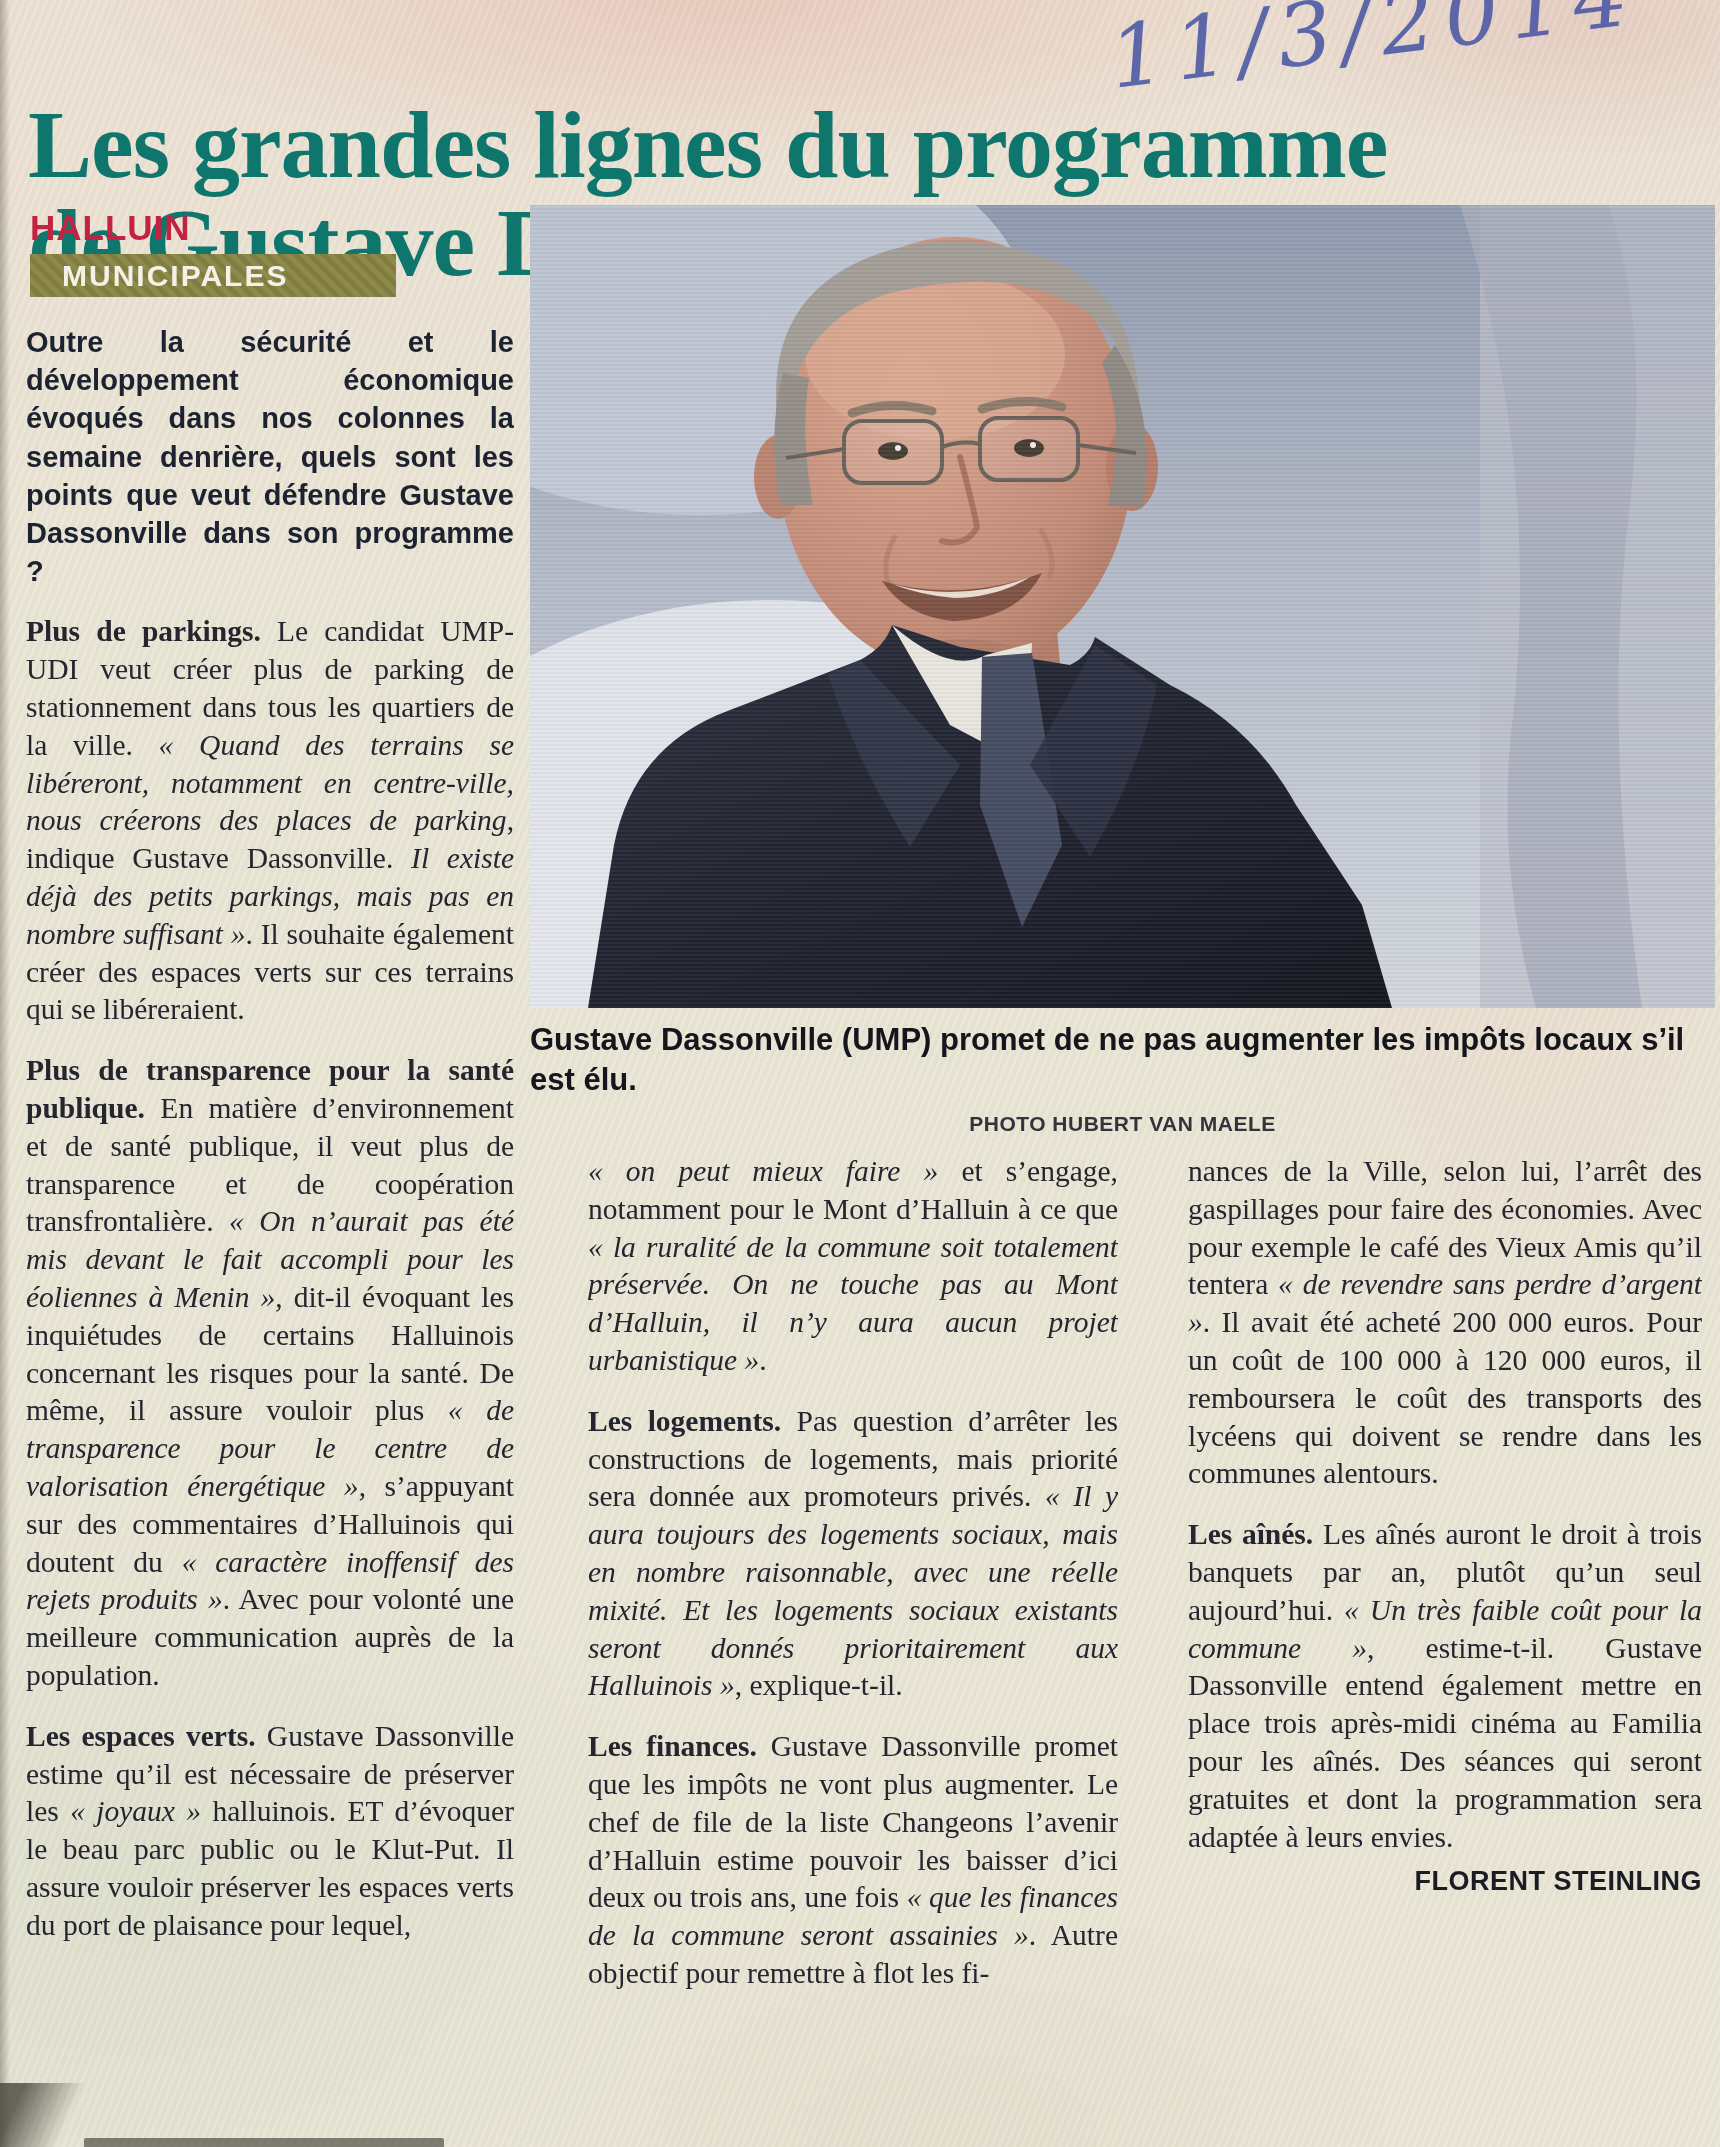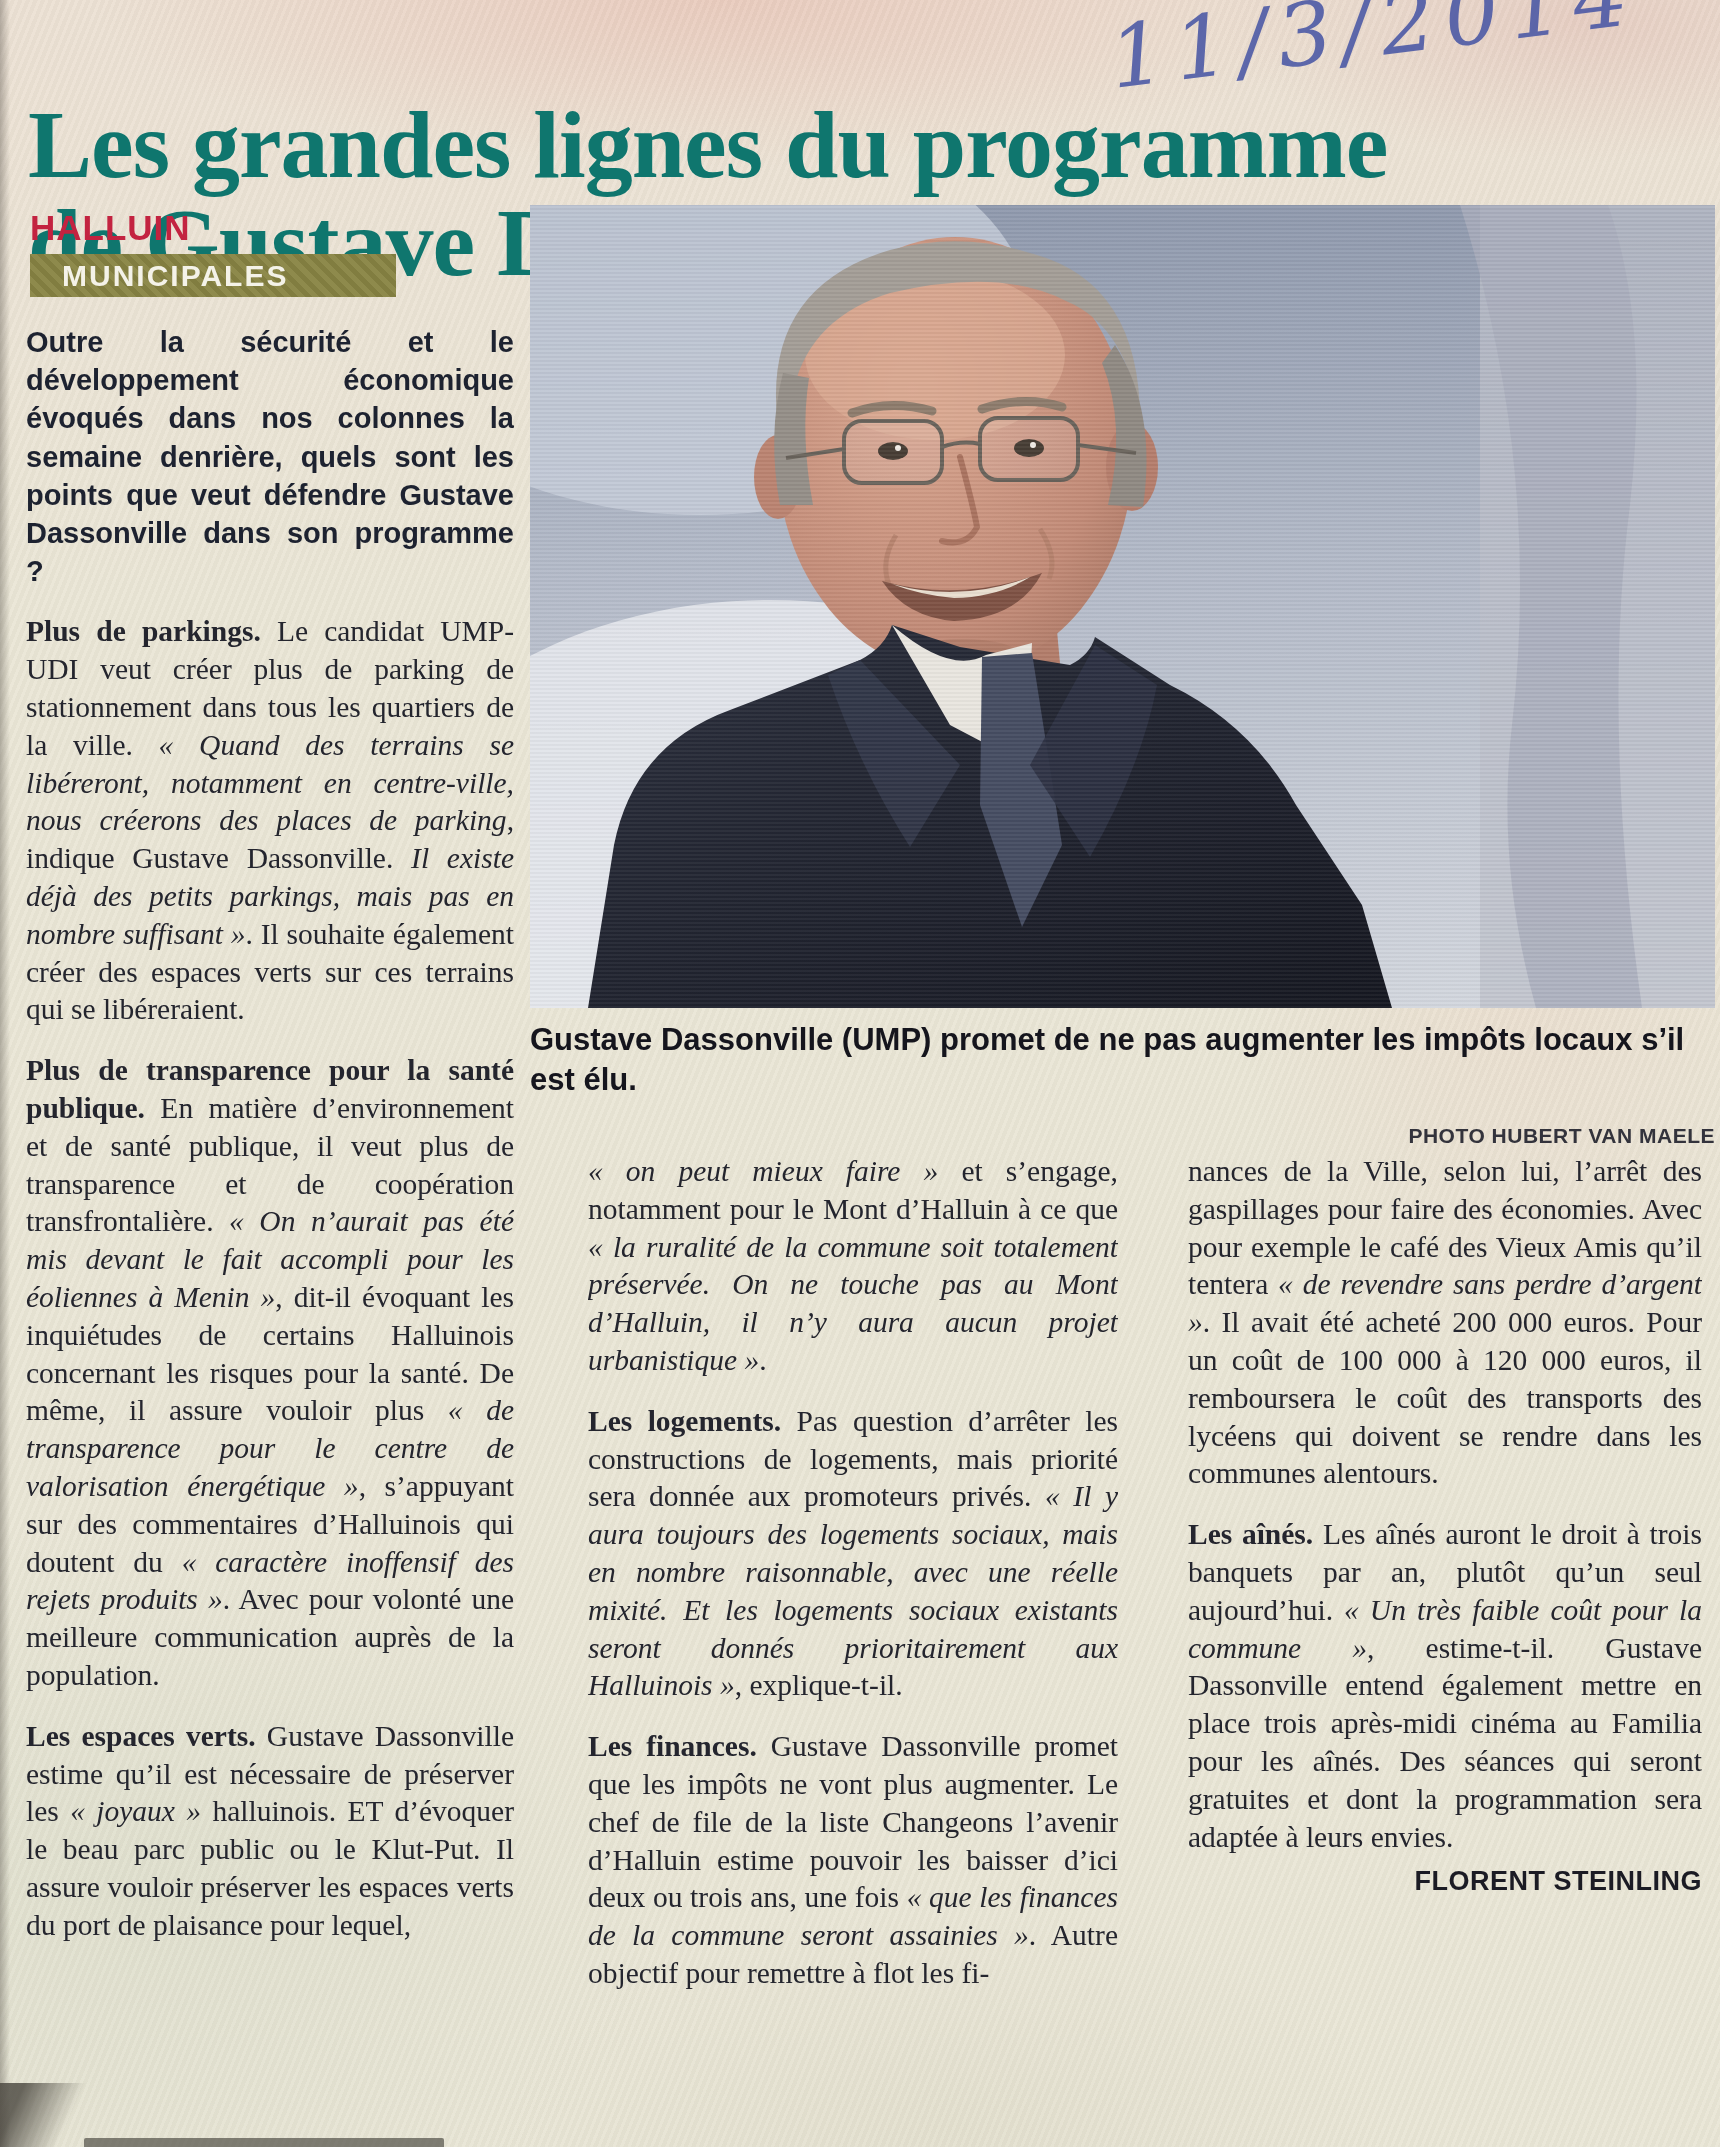--- a/index.html
+++ b/index.html
@@ -69,21 +69,21 @@
   .photo::after{content:"";position:absolute;inset:0;pointer-events:none;
     background:repeating-linear-gradient(0deg, rgba(255,255,255,0.05) 0 2px, rgba(40,40,50,0.04) 2px 4px);}
 
   .caption{
     position:absolute;left:530px;top:1020px;width:1185px;
     font-family:"Liberation Sans","DejaVu Sans",sans-serif;
     font-weight:700;font-size:31px;line-height:40px;color:#15151d;
     text-align:left;
   }
   .credit{
-    margin-top:16px;text-align:right;
+    margin-top:4px;text-align:center;
     font-family:"Liberation Sans","DejaVu Sans",sans-serif;
     font-weight:700;font-size:21px;letter-spacing:.5px;color:#33333c;
   }
 
   .byline{
     margin-top:10px;text-align:right;
     font-family:"Liberation Sans","DejaVu Sans",sans-serif;
     font-weight:700;font-size:27px;color:#1b1b24;letter-spacing:.5px;
   }
 

